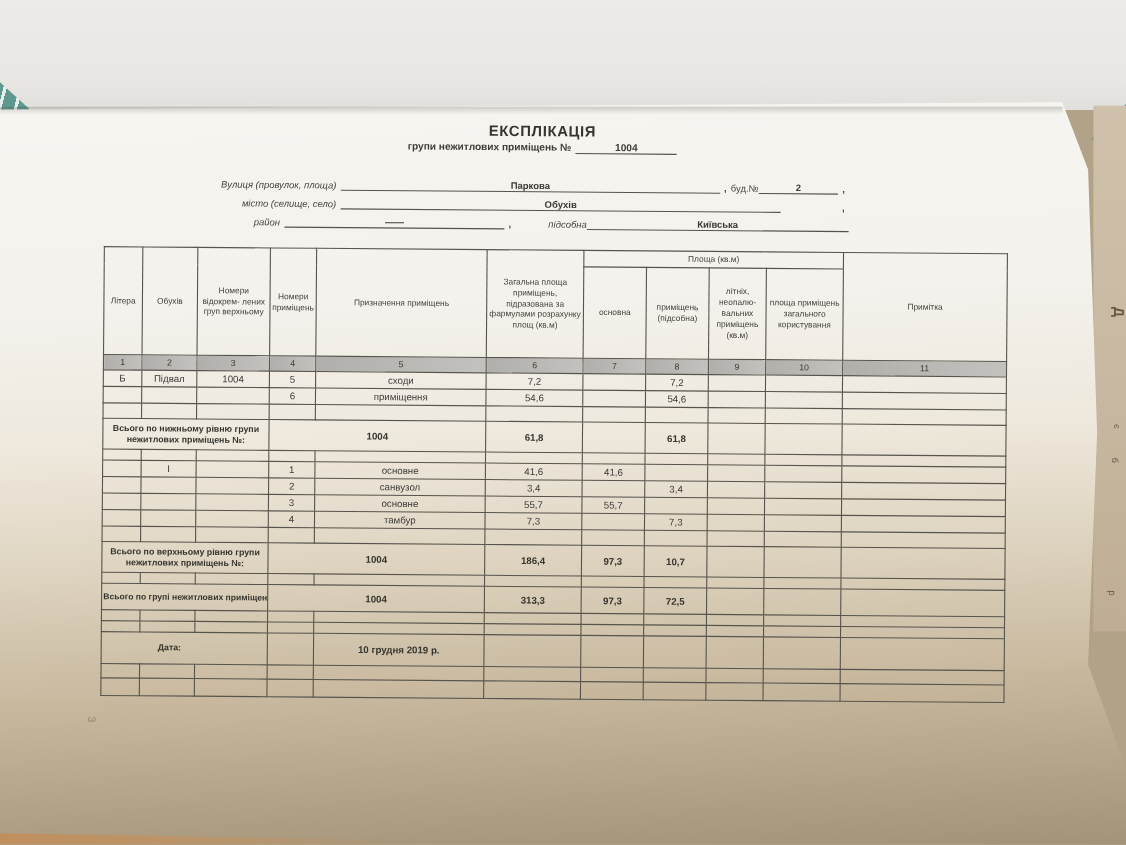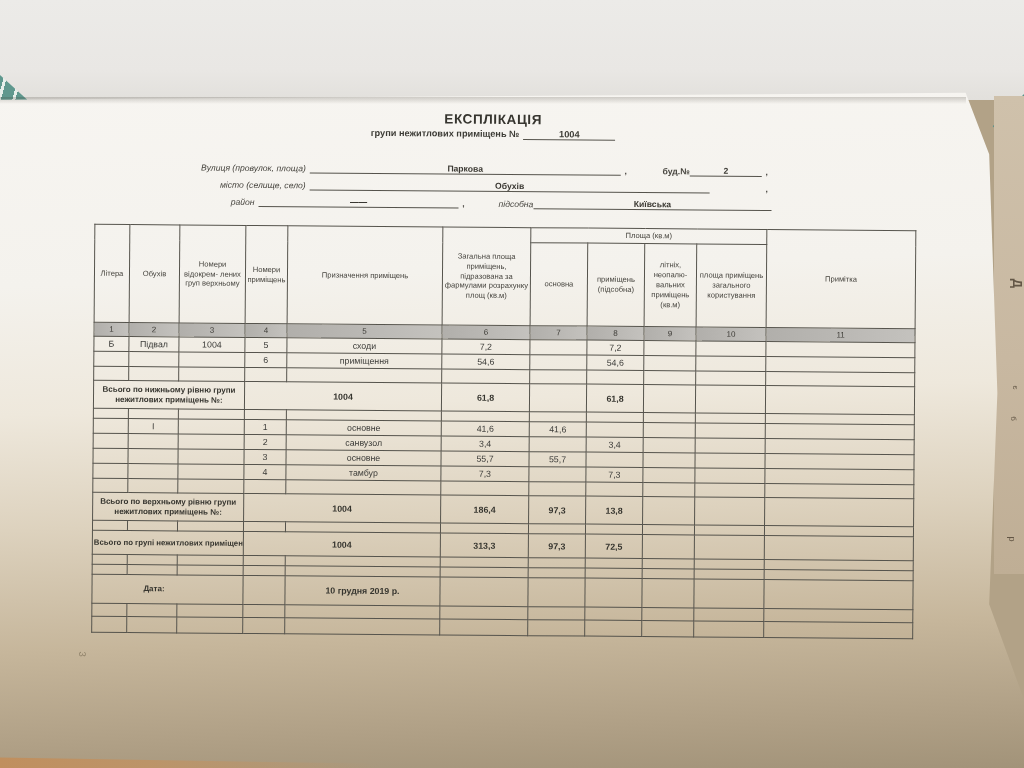--- a/index.html
+++ b/index.html
@@ -102,21 +102,21 @@
         <div class="doc-subtitle">
           <span>групи нежитлових приміщень №</span><span class="numline">1004</span>
         </div>
       </div>
 
       <div class="addr">
         <div class="addr-row">
           <span class="albl w185">Вулиця (провулок, площа)</span>
           <span class="aline">Паркова</span>
           <span class="acomma">,</span>
-          <span class="albl" style="font-style:normal;font-weight:700;margin-left:32px;">буд.№</span>
+          <span class="albl" style="font-style:normal;font-weight:400;">буд.№</span>
           <span class="aline fixed">2</span>
           <span class="acomma">,</span>
         </div>
         <div class="addr-row">
           <span class="albl w185">місто (селище, село)</span>
           <span class="aline pad-r">Обухів</span>
           <span class="acomma">,</span>
         </div>
         <div class="addr-row">
           <span class="albl w135">район</span>
@@ -297,21 +297,21 @@
               <td></td>
               <td></td>
               <td></td>
               <td></td>
         </tr>
         <tr class="sub">
           <td colspan="3" class="lbl">Всього по верхньому рівню групи нежитлових приміщень №:</td>
           <td colspan="2" class="grp">1004</td>
           <td class="val">186,4</td>
           <td class="val">97,3</td>
-          <td class="val">13,8</td>
+          <td class="val">10,7</td>
           <td></td>
               <td></td>
               <td></td>
         </tr>
         <tr class="e9">
           <td></td>
               <td></td>
               <td></td>
               <td></td>
               <td></td>

